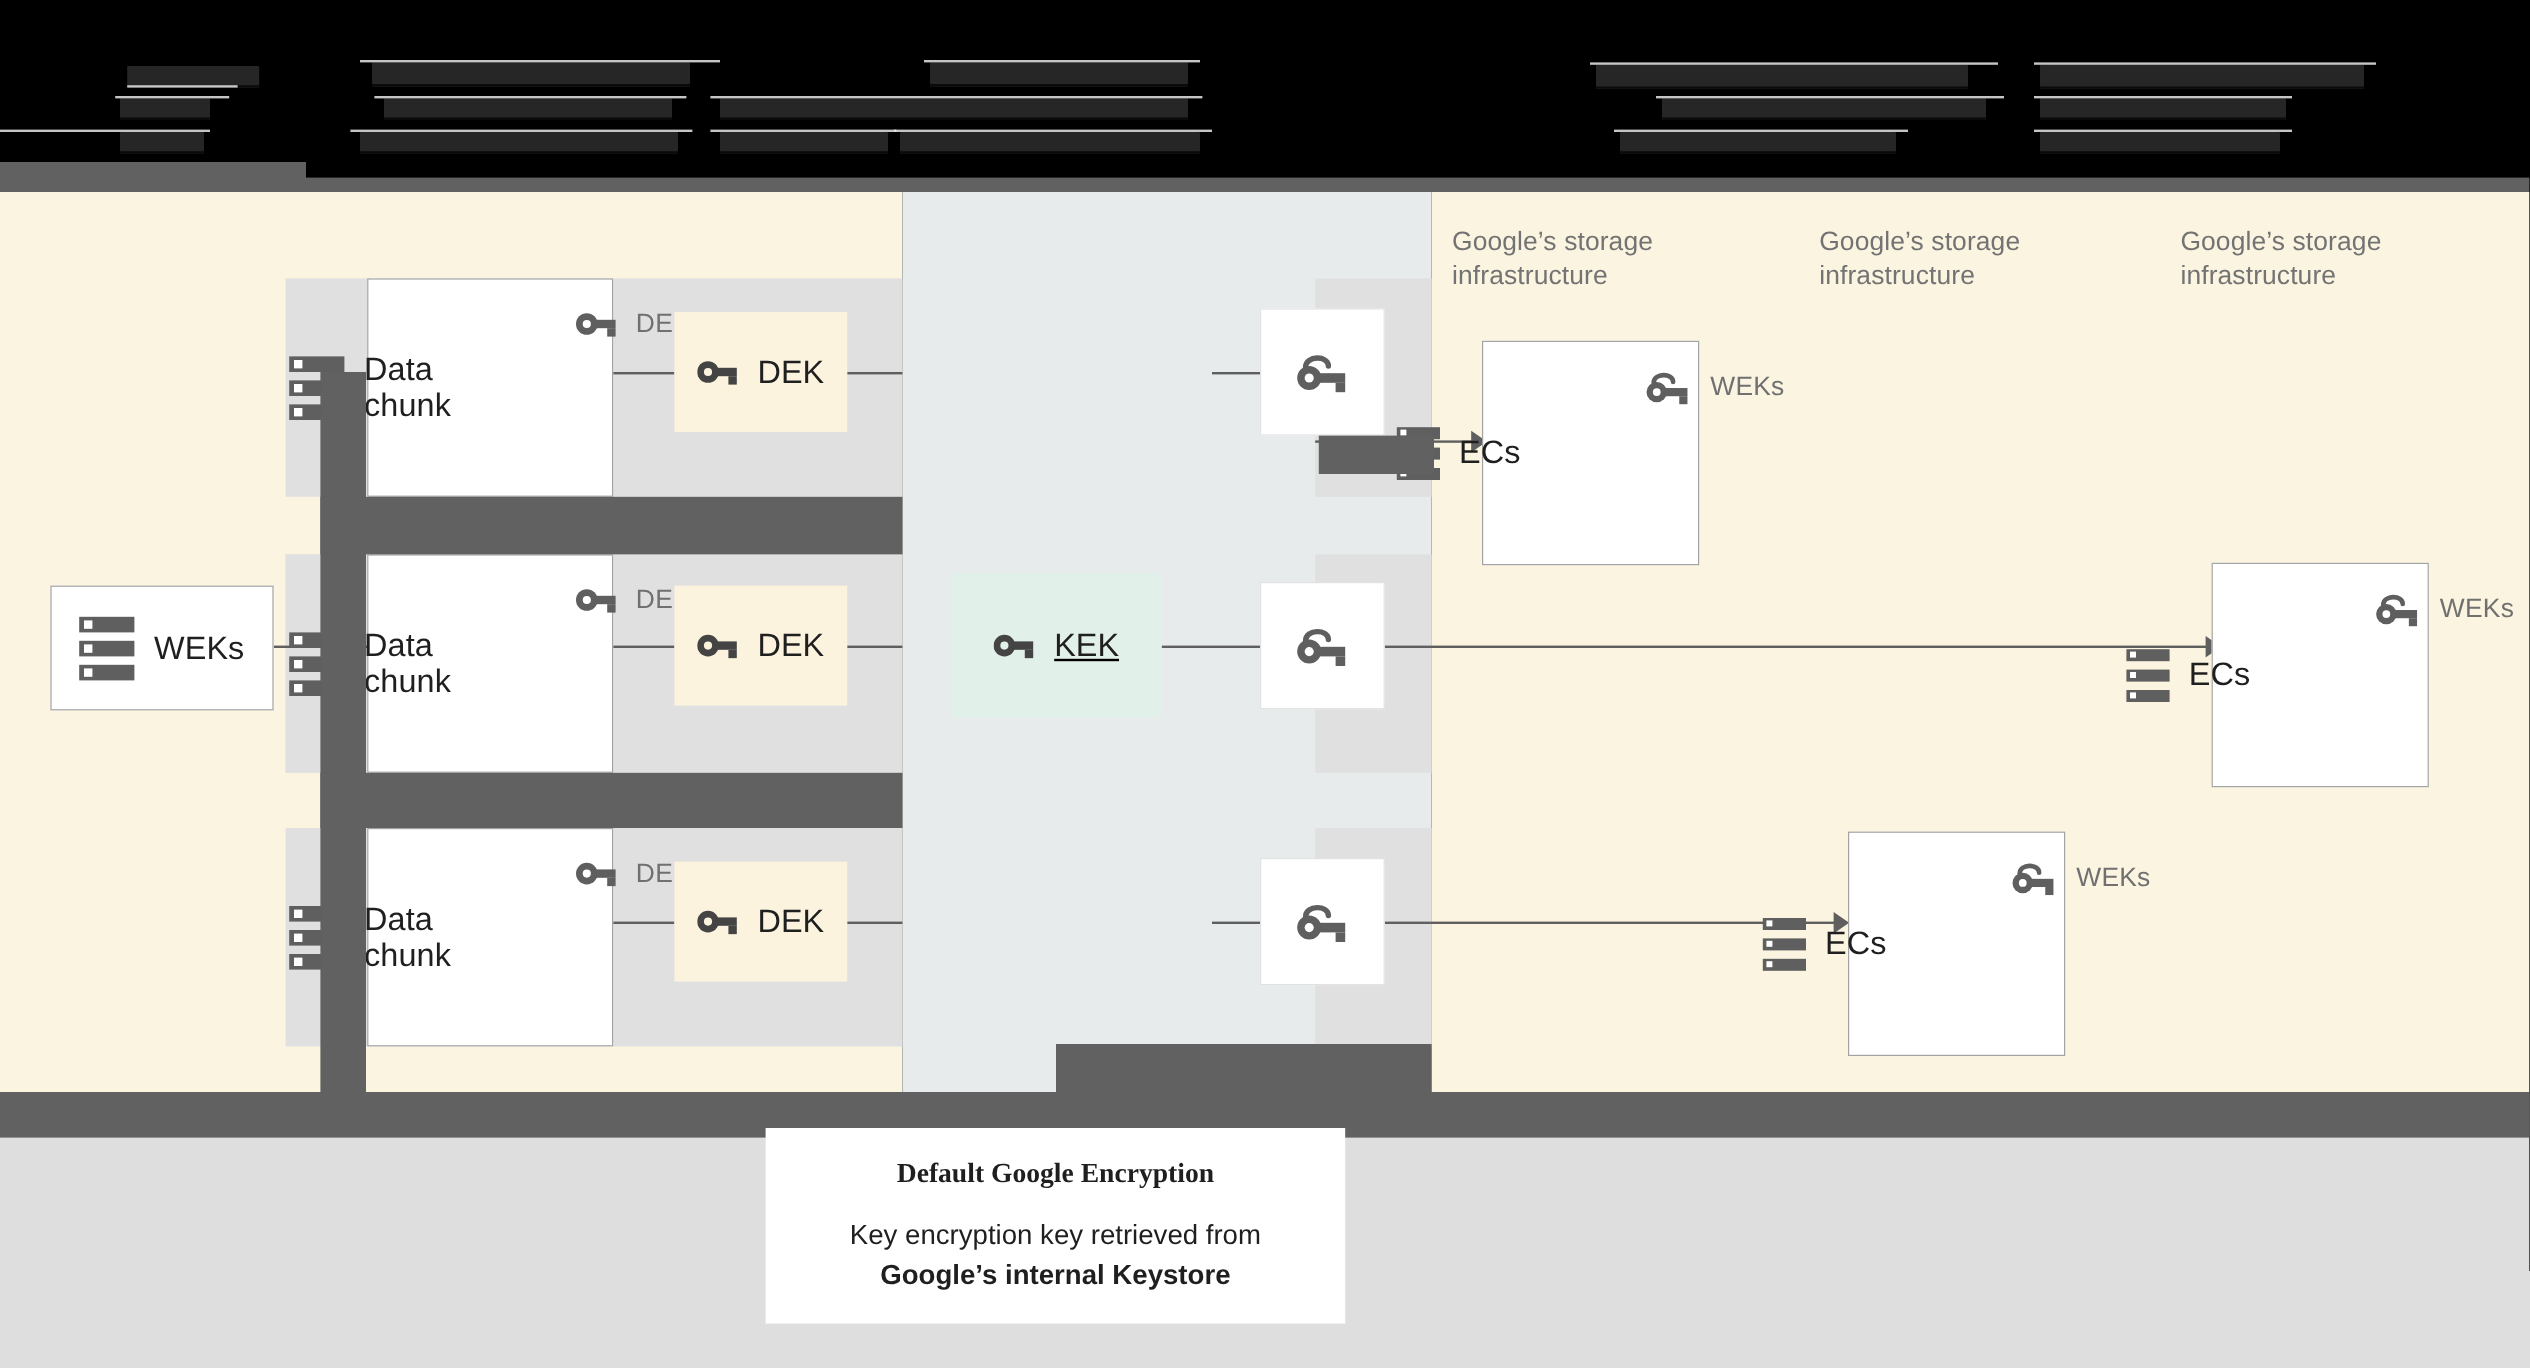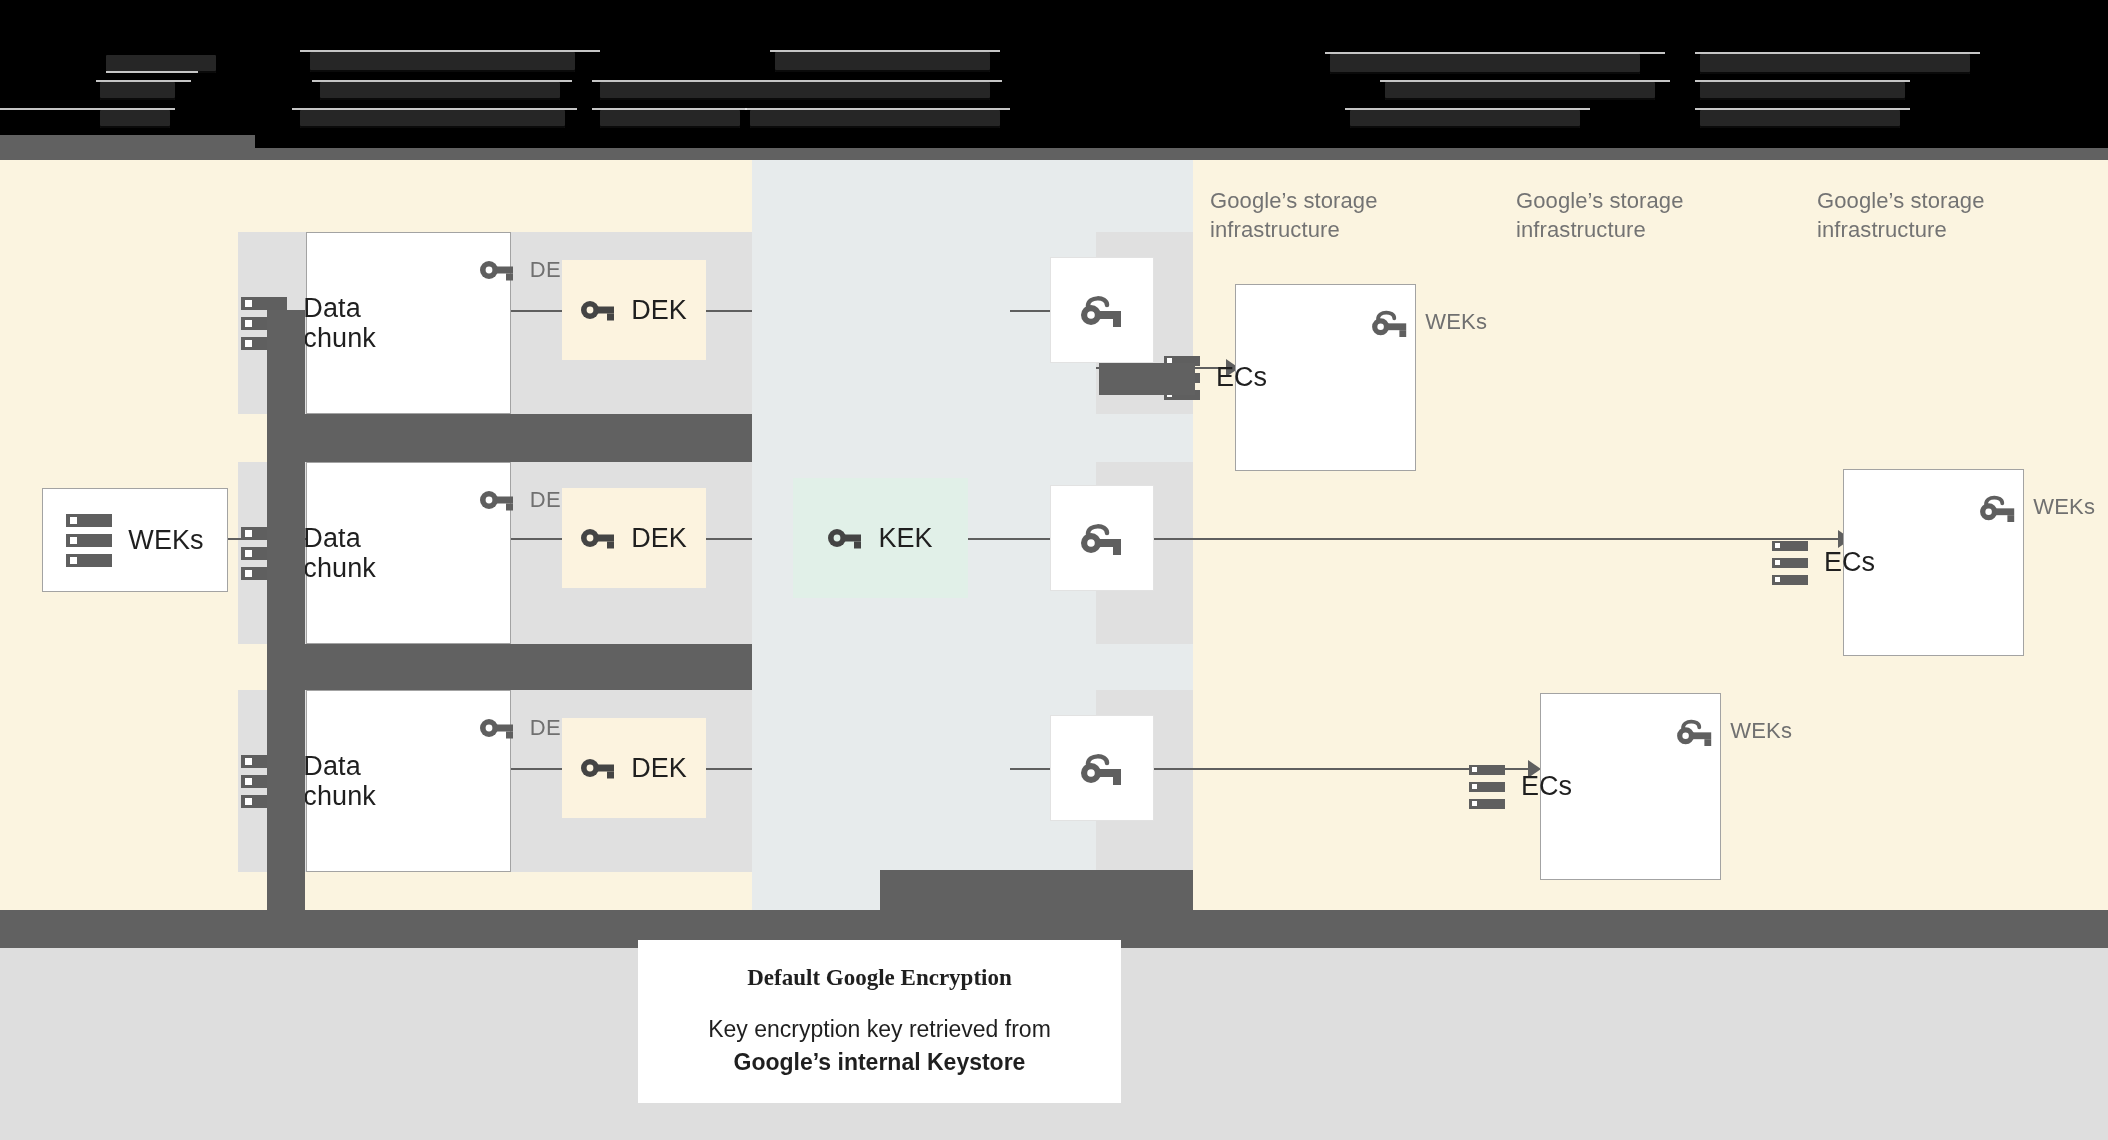--- a/index.html
+++ b/index.html
@@ -44,21 +44,21 @@
   .card-div { height:1px; background:#e3e3e3; margin:0 26px; }
   .card-bot { display:flex; align-items:center; gap:16px; padding:0 26px; height:74px; }
   .card-title { font-size:27px; color:#1f1f1f; line-height:1.12; letter-spacing:.1px; }
   .card-sub   { font-size:22px; color:#707070; letter-spacing:.2px; }
 
   .keybox {
     position:absolute; display:flex; align-items:center; justify-content:center;
     gap:16px;
   }
   .keybox.dek { background:#fcf3df; }
-  .keybox.kek { background:#e1f0e8; }
+  .keybox.kek { background:#e1f0e8;text-decoration:underline; }
   .keybox-label { font-size:27px; color:#1f1f1f; }
 
   .keycard {
     position:absolute; background:#fff; border:1px solid #e2e2e2;
     display:flex; align-items:center; justify-content:center;
   }
 
   
   .ico-storage { display:flex; flex-direction:column; gap:7px; flex:none; }
   .ico-storage i {

